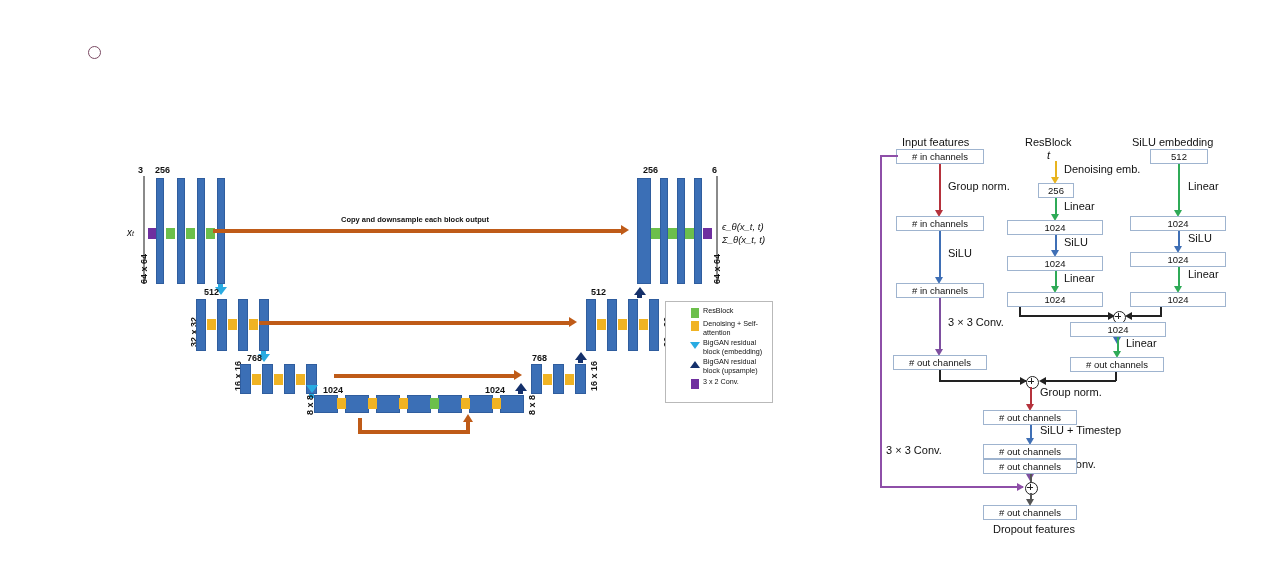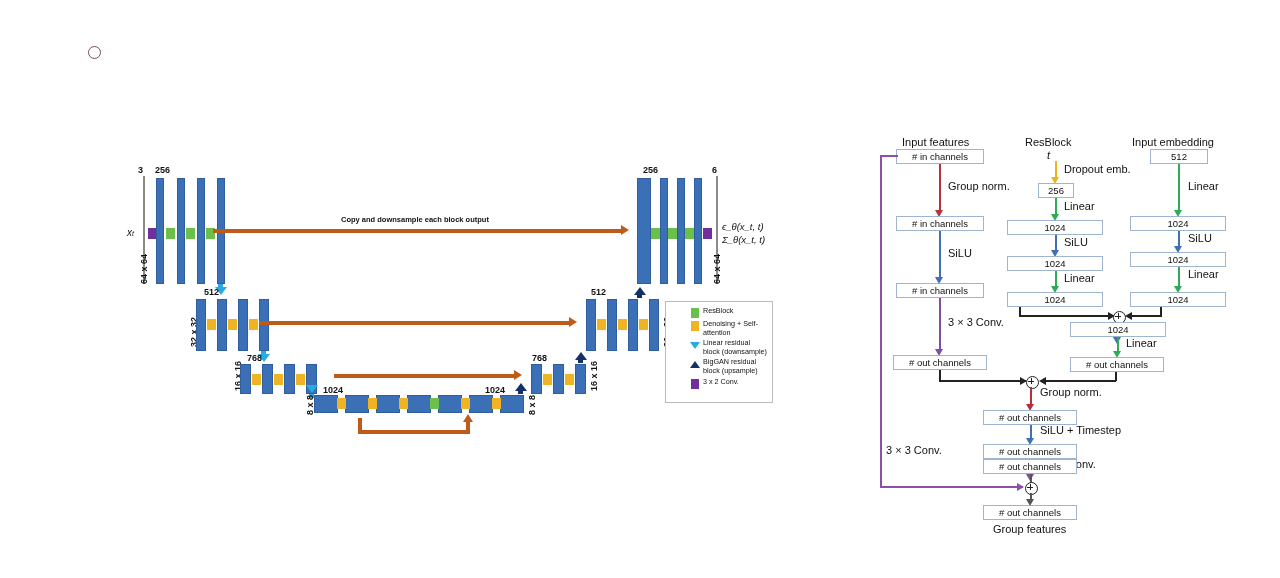--- a/index.html
+++ b/index.html
@@ -243,39 +243,39 @@
       <div class="legend-row">
         <span class="lg-swatch green"></span>
         <span class="legend-text">ResBlock</span>
       </div>
       <div class="legend-row">
         <span class="lg-swatch yellow"></span>
         <span class="legend-text">Denoising + Self-attention</span>
       </div>
       <div class="legend-row">
         <span class="lg-swatch dn"></span>
-        <span class="legend-text">Linear residual block (downsample)</span>
+        <span class="legend-text">BigGAN residual block (embedding)</span>
       </div>
       <div class="legend-row">
         <span class="lg-swatch up"></span>
         <span class="legend-text">BigGAN residual block (upsample)</span>
       </div>
       <div class="legend-row">
         <span class="lg-swatch purple"></span>
         <span class="legend-text">3 x 2 Conv.</span>
       </div>
     </div>
   </div>
 
   <div class="fig" style="left:860px;top:125px;width:420px;height:420px;">
 
     <div class="rl" style="left:42px;top:12px;">Input features</div>
     <div class="rl" style="left:165px;top:12px;">ResBlock</div>
     <div class="rl it" style="left:187px;top:25px;">t</div>
-    <div class="rl" style="left:272px;top:12px;">Input embedding</div>
+    <div class="rl" style="left:272px;top:12px;">SiLU embedding</div>
 
     <div class="box" style="left:36px;top:24px;width:88px;height:15px;"># in channels</div>
 
     <div class="vline" style="left:79px;top:39px;height:48px;background:#b5323c;"></div>
     <div class="ahead" style="left:75px;top:85px;border-top:7px solid #b5323c;"></div>
     <div class="rl" style="left:88px;top:56px;">Group norm.</div>
 
     <div class="box" style="left:36px;top:91px;width:88px;height:15px;"># in channels</div>
 
     <div class="vline" style="left:79px;top:106px;height:48px;background:#3f6fb5;"></div>
@@ -285,21 +285,21 @@
     <div class="box" style="left:36px;top:158px;width:88px;height:15px;"># in channels</div>
 
     <div class="vline" style="left:79px;top:173px;height:53px;background:#7e4fa0;"></div>
     <div class="ahead" style="left:75px;top:224px;border-top:7px solid #7e4fa0;"></div>
     <div class="rl" style="left:88px;top:192px;">3 × 3 Conv.</div>
 
     <div class="box" style="left:33px;top:230px;width:94px;height:15px;"># out channels</div>
 
     <div class="vline" style="left:195px;top:36px;height:18px;background:#e8b41f;"></div>
     <div class="ahead" style="left:191px;top:52px;border-top:7px solid #e8b41f;"></div>
-    <div class="rl" style="left:204px;top:39px;">Dropout emb.</div>
+    <div class="rl" style="left:204px;top:39px;">Denoising emb.</div>
 
     <div class="box" style="left:178px;top:58px;width:36px;height:15px;">256</div>
 
     <div class="vline" style="left:195px;top:73px;height:18px;background:#2faa57;"></div>
     <div class="ahead" style="left:191px;top:89px;border-top:7px solid #2faa57;"></div>
     <div class="rl" style="left:204px;top:76px;">Linear</div>
 
     <div class="box" style="left:147px;top:95px;width:96px;height:15px;">1024</div>
 
     <div class="vline" style="left:195px;top:110px;height:17px;background:#3f6fb5;"></div>
@@ -387,21 +387,21 @@
     <div class="box" style="left:123px;top:380px;width:94px;height:15px;"># out channels</div>
 
     <div class="vline" style="left:170px;top:349px;height:16px;background:#555;"></div>
     <div class="ahead" style="left:166px;top:363px;border-top:7px solid #555;"></div>
 
     <div class="plus" style="left:165px;top:357px;"></div>
 
     <div class="vline" style="left:170px;top:368px;height:9px;background:#555;"></div>
     <div class="ahead" style="left:166px;top:374px;border-top:7px solid #555;"></div>
 
-    <div class="rl" style="left:133px;top:399px;">Group features</div>
+    <div class="rl" style="left:133px;top:399px;">Dropout features</div>
 
     <div class="hline" style="left:20px;top:30px;width:18px;background:#8e4fa8;"></div>
     <div class="vline" style="left:20px;top:30px;height:332px;background:#8e4fa8;"></div>
     <div class="hline" style="left:20px;top:361px;width:143px;background:#8e4fa8;"></div>
     <div class="aheadL" style="left:157px;top:358px;border-left:7px solid #8e4fa8;"></div>
     <div class="rl" style="left:26px;top:320px;">3 × 3 Conv.</div>
   </div>
 </div>
 
 </body></html>

